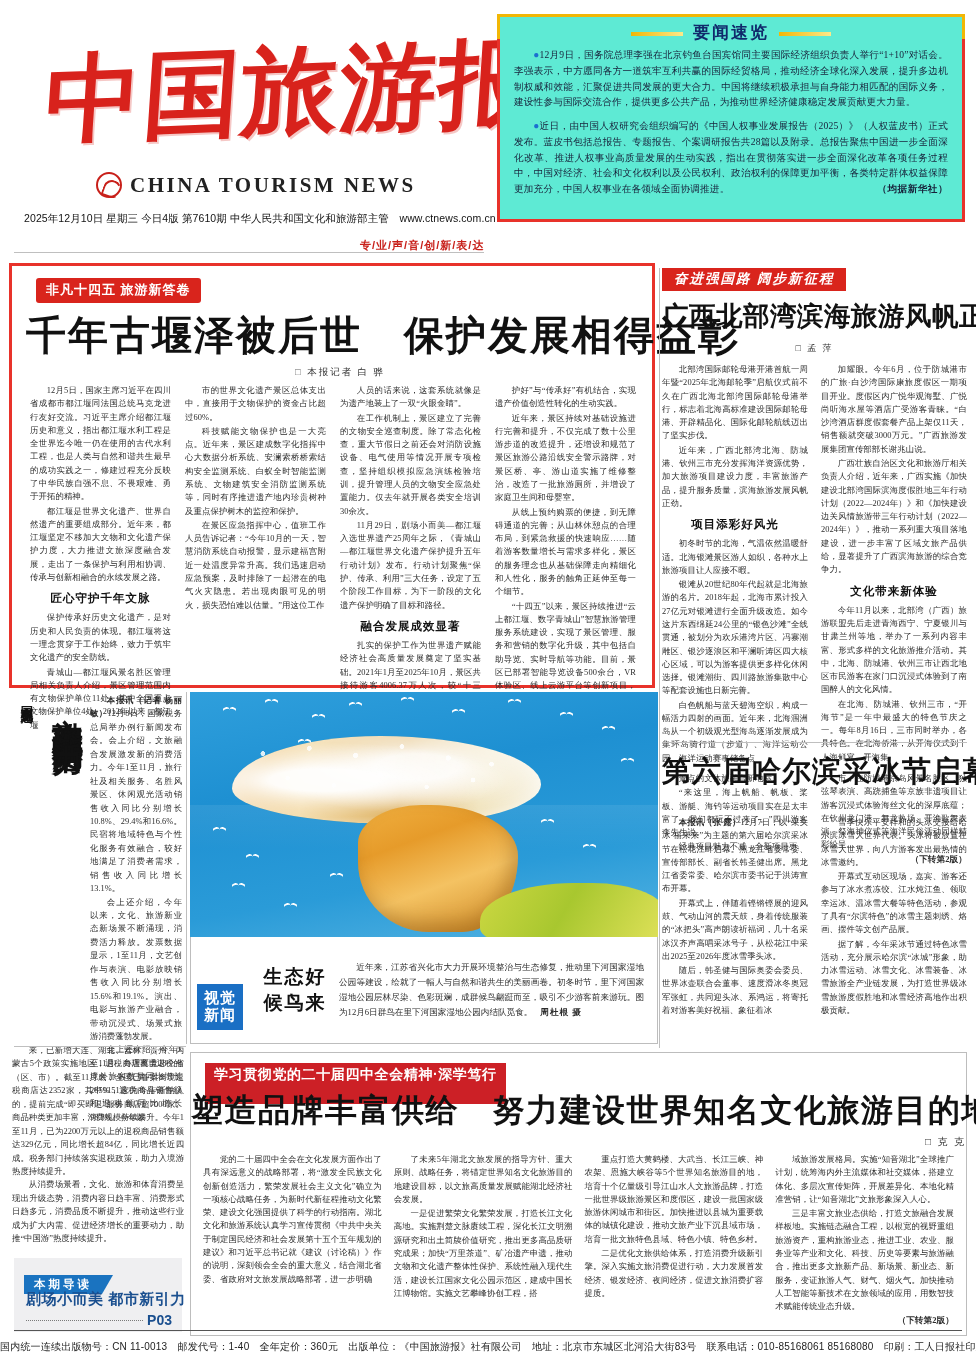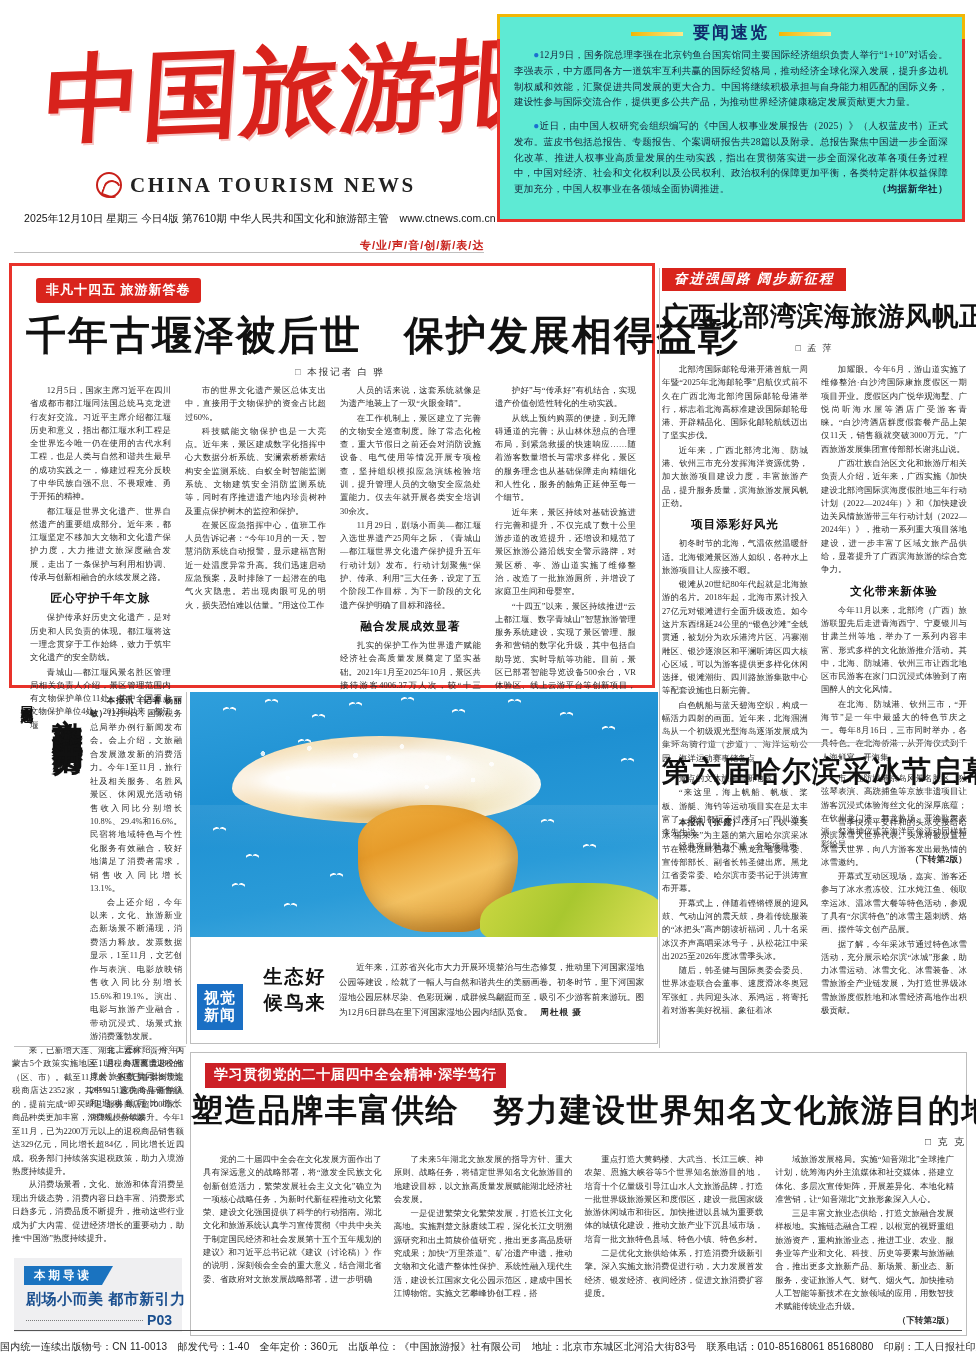--- a/index.html
+++ b/index.html
@@ -249,39 +249,39 @@
 
   
   .bottom{
     position:absolute; left:190px; top:1052px; width:777px; height:284px;
     border:1px solid #bdbdbd; background:#fff;
   }
   .b-kicker-wrap{ position:absolute; left:14px; top:10px; }
   .b-kicker{
     display:inline-block; background:#cc2026; color:#fff;
     font-family:"Liberation Sans", sans-serif; font-weight:bold;
-    font-size:14px; padding:3px 9px 4px; letter-spacing:0.6px;
+    font-size:14px; padding:3px 9px 20px; letter-spacing:0.6px;
   }
   .b-headline{
     position:absolute; left:0; right:0; top:36px; text-align:center;
     font-family:"Liberation Serif", serif; font-weight:bold;
     font-size:32px; letter-spacing:1.5px; color:#111; white-space:nowrap;
   }
   .b-byline{ position:absolute; left:0; right:0; top:82px; text-align:right;
              font-size:10px; color:#333; letter-spacing:2px; }
   .b-cols{ position:absolute; left:12px; right:12px; top:100px; bottom:8px;
            display:flex; gap:12px; }
 
   
   .guide{
     position:absolute; left:14px; top:1258px; width:168px; height:74px;
     background:#efeff1;
   }
   .guide-tab{
-    position:absolute; left:10px; top:8px; height:19px; padding:0 10px;
+    position:absolute; left:10px; top:17px; height:19px; padding:0 10px;
     background:#1a73c0; color:#fff; font-family:"Liberation Sans", sans-serif;
     font-weight:bold; font-size:11.5px; letter-spacing:3px; line-height:19px;
   }
   .guide-tab::after{
     content:""; position:absolute; right:-11px; top:0; width:0; height:0;
     border-left:11px solid #1a73c0; border-bottom:19px solid transparent;
   }
   .guide-title{
     position:absolute; left:12px; top:32px; font-family:"Liberation Sans", sans-serif;
     font-weight:bold; font-size:15px; color:#1a4f8f; letter-spacing:0.5px; white-space:nowrap;
@@ -351,22 +351,22 @@
         </div>
         <div class="col">
           <p>人员的话来说，这套系统就像是为遗产地装上了一双“火眼金睛”。</p>
           <p>在工作机制上，景区建立了完善的文物安全巡查制度。除了常态化检查，重大节假日之前还会对消防设施设备、电气使用等情况开展专项检查，坚持组织模拟应急演练检验培训，提升管理人员的文物安全应急处置能力。仅去年就开展各类安全培训30余次。</p>
           <p>11月29日，剧场小而美—都江堰入选世界遗产25周年之际，《青城山—都江堰世界文化遗产保护提升五年行动计划》发布。行动计划聚焦“保护、传承、利用”三大任务，设定了五个阶段工作目标，为下一阶段的文化遗产保护明确了目标和路径。</p>
           <div class="subhead">融合发展成效显著</div>
           <p>扎实的保护工作为世界遗产赋能经济社会高质量发展奠定了坚实基础。2021年1月至2025年10月，景区共接待游客4006.37万人次，较“十三五”时期增长9.69%。景区充分发挥全域旅游产业“核心引擎”带动作用，有效激发了城市经济活力。这正是“保</p>
         </div>
         <div class="col">
           <p>护好”与“传承好”有机结合，实现遗产价值创造性转化的生动实践。</p>
+          <p>近年来，景区持续对基础设施进行完善和提升，不仅完成了数十公里游步道的改造提升，还增设和规范了景区旅游公路沿线安全警示路牌，对景区桥、亭、游山道实施了维修整治，改造了一批旅游厕所，并增设了家庭卫生间和母婴室。</p>
           <p>从线上预约购票的便捷，到无障碍通道的完善；从山林休憩点的合理布局，到紧急救援的快速响应……随着游客数量增长与需求多样化，景区的服务理念也从基础保障走向精细化和人性化，服务的触角正延伸至每一个细节。</p>
-          <p>近年来，景区持续对基础设施进行完善和提升，不仅完成了数十公里游步道的改造提升，还增设和规范了景区旅游公路沿线安全警示路牌，对景区桥、亭、游山道实施了维修整治，改造了一批旅游厕所，并增设了家庭卫生间和母婴室。</p>
           <p>“十四五”以来，景区持续推进“云上都江堰、数字青城山”智慧旅游管理服务系统建设，实现了景区管理、服务和营销的数字化升级，其中包括自助导览、实时导航等功能。目前，景区已部署智能导览设备500余台，VR体验区、线上云游平台等创新项目，让游客能在虚实结合中感受文化遗产的魅力。</p>
           <p class="jump">（下转第2版）</p>
         </div>
       </div>
   </div>
 
   <div class="gx">
     <div class="gx-kicker-wrap">
       <span class="gx-kicker">奋进强国路 阔步新征程</span>
     </div>
@@ -378,21 +378,21 @@
     <div class="gx-cols" id="gx-cols">
         <div class="col">
           <p>北部湾国际邮轮母港开港首航一周年暨“2025年北海邮轮季”启航仪式前不久在广西北海北部湾国际邮轮母港举行，标志着北海高标准建设国际邮轮母港、开辟精品化、国际化邮轮航线迈出了坚实步伐。</p>
           <p>近年来，广西北部湾北海、防城港、钦州三市充分发挥海洋资源优势，加大旅游项目建设力度，丰富旅游产品，提升服务质量，滨海旅游发展风帆正劲。</p>
           <div class="subhead">项目添彩好风光</div>
           <p>初冬时节的北海，气温依然温暖舒适。北海银滩景区游人如织，各种水上旅游项目让人应接不暇。</p>
           <p>银滩从20世纪80年代起就是北海旅游的名片。2018年起，北海市累计投入27亿元对银滩进行全面升级改造。如今这片东西绵延24公里的“银色沙滩”全线贯通，被划分为欢乐港湾片区、冯寨潮雕区、银沙逐浪区和平澜听涛区四大核心区域，可以为游客提供更多样化休闲选择。银滩潮街、四川路旅游集散中心等配套设施也日新完善。</p>
           <p>白色帆船与蓝天碧海空织，构成一幅活力四射的画面。近年来，北海涠洲岛从一个初级观光型海岛逐渐发展成为集环岛骑行道（步道）、海洋运动公园、海洋运动赛事储备点</p>
         </div>
         <div class="col">
-          <p>加耀眼。今年6月，游山道实施了维修整治·白沙湾国际康旅度假区一期项目开业。度假区内广悦华观海墅、广悦尚听海水屋等酒店广受游客青睐。“白沙湾酒店群度假套餐产品上架仅11天，销售额就突破3000万元。”广西旅游发展集团宣传部部长谢兆山说。</p>
+          <p>加耀眼。今年6月，位于防城港市的广旅·白沙湾国际康旅度假区一期项目开业。度假区内广悦华观海墅、广悦尚听海水屋等酒店广受游客青睐。“白沙湾酒店群度假套餐产品上架仅11天，销售额就突破3000万元。”广西旅游发展集团宣传部部长谢兆山说。</p>
           <p>广西壮族自治区文化和旅游厅相关负责人介绍，近年来，广西实施《加快建设北部湾国际滨海度假胜地三年行动计划（2022—2024年）》和《加快建设边关风情旅游带三年行动计划（2022—2024年）》，推动一系列重大项目落地建设，进一步丰富了区域文旅产品供给，显著提升了广西滨海旅游的综合竞争力。</p>
           <div class="subhead">文化带来新体验</div>
           <p>今年11月以来，北部湾（广西）旅游联盟先后走进青海西宁、宁夏银川与甘肃兰州等地，举办了一系列内容丰富、形式多样的文化旅游推介活动。其中，北海、防城港、钦州三市让西北地区市民游客在家门口沉浸式体验到了南国醉人的文化风情。</p>
           <p>在北海、防城港、钦州三市，“开海节”是一年中最盛大的特色节庆之一。每年8月16日，三市同时举办，各具特色。在北海侨港，从开海仪式到千人海鲜宴、开海集</p>
         </div>
       </div>
     <div class="gx-cols" id="gx-cols2" style="margin-top:6px;">
         <div class="col">
           <p>景点的文体旅融合新地标。</p>
           <p>“来这里，海上帆船、帆板、桨板、游艇、海钓等运动项目实在是太丰富了，我们都玩不过来了。”四川游客李先生说。</p>

